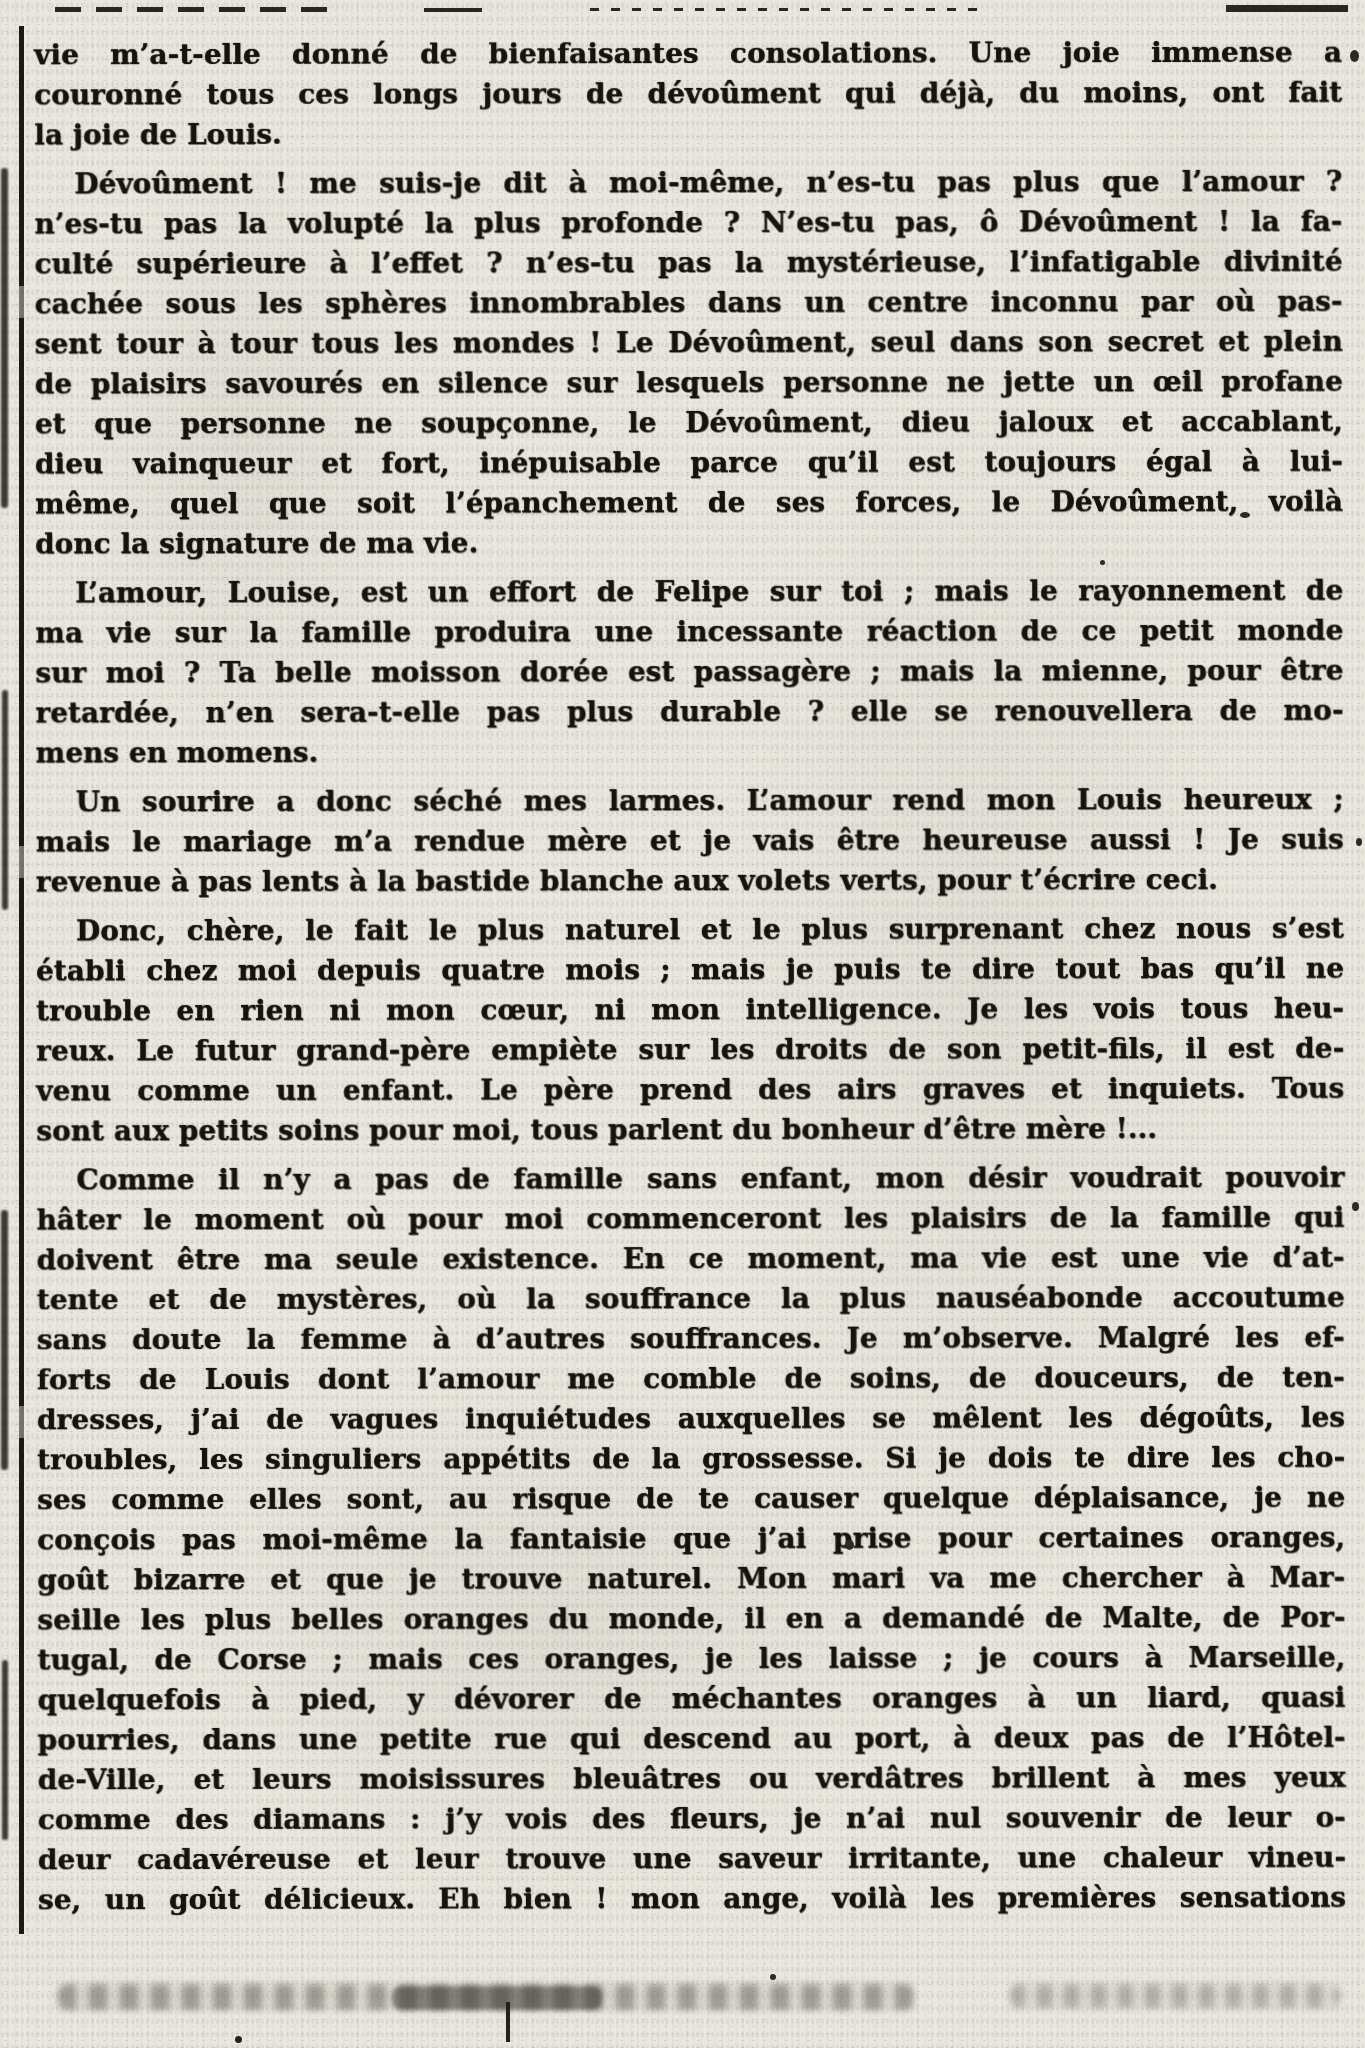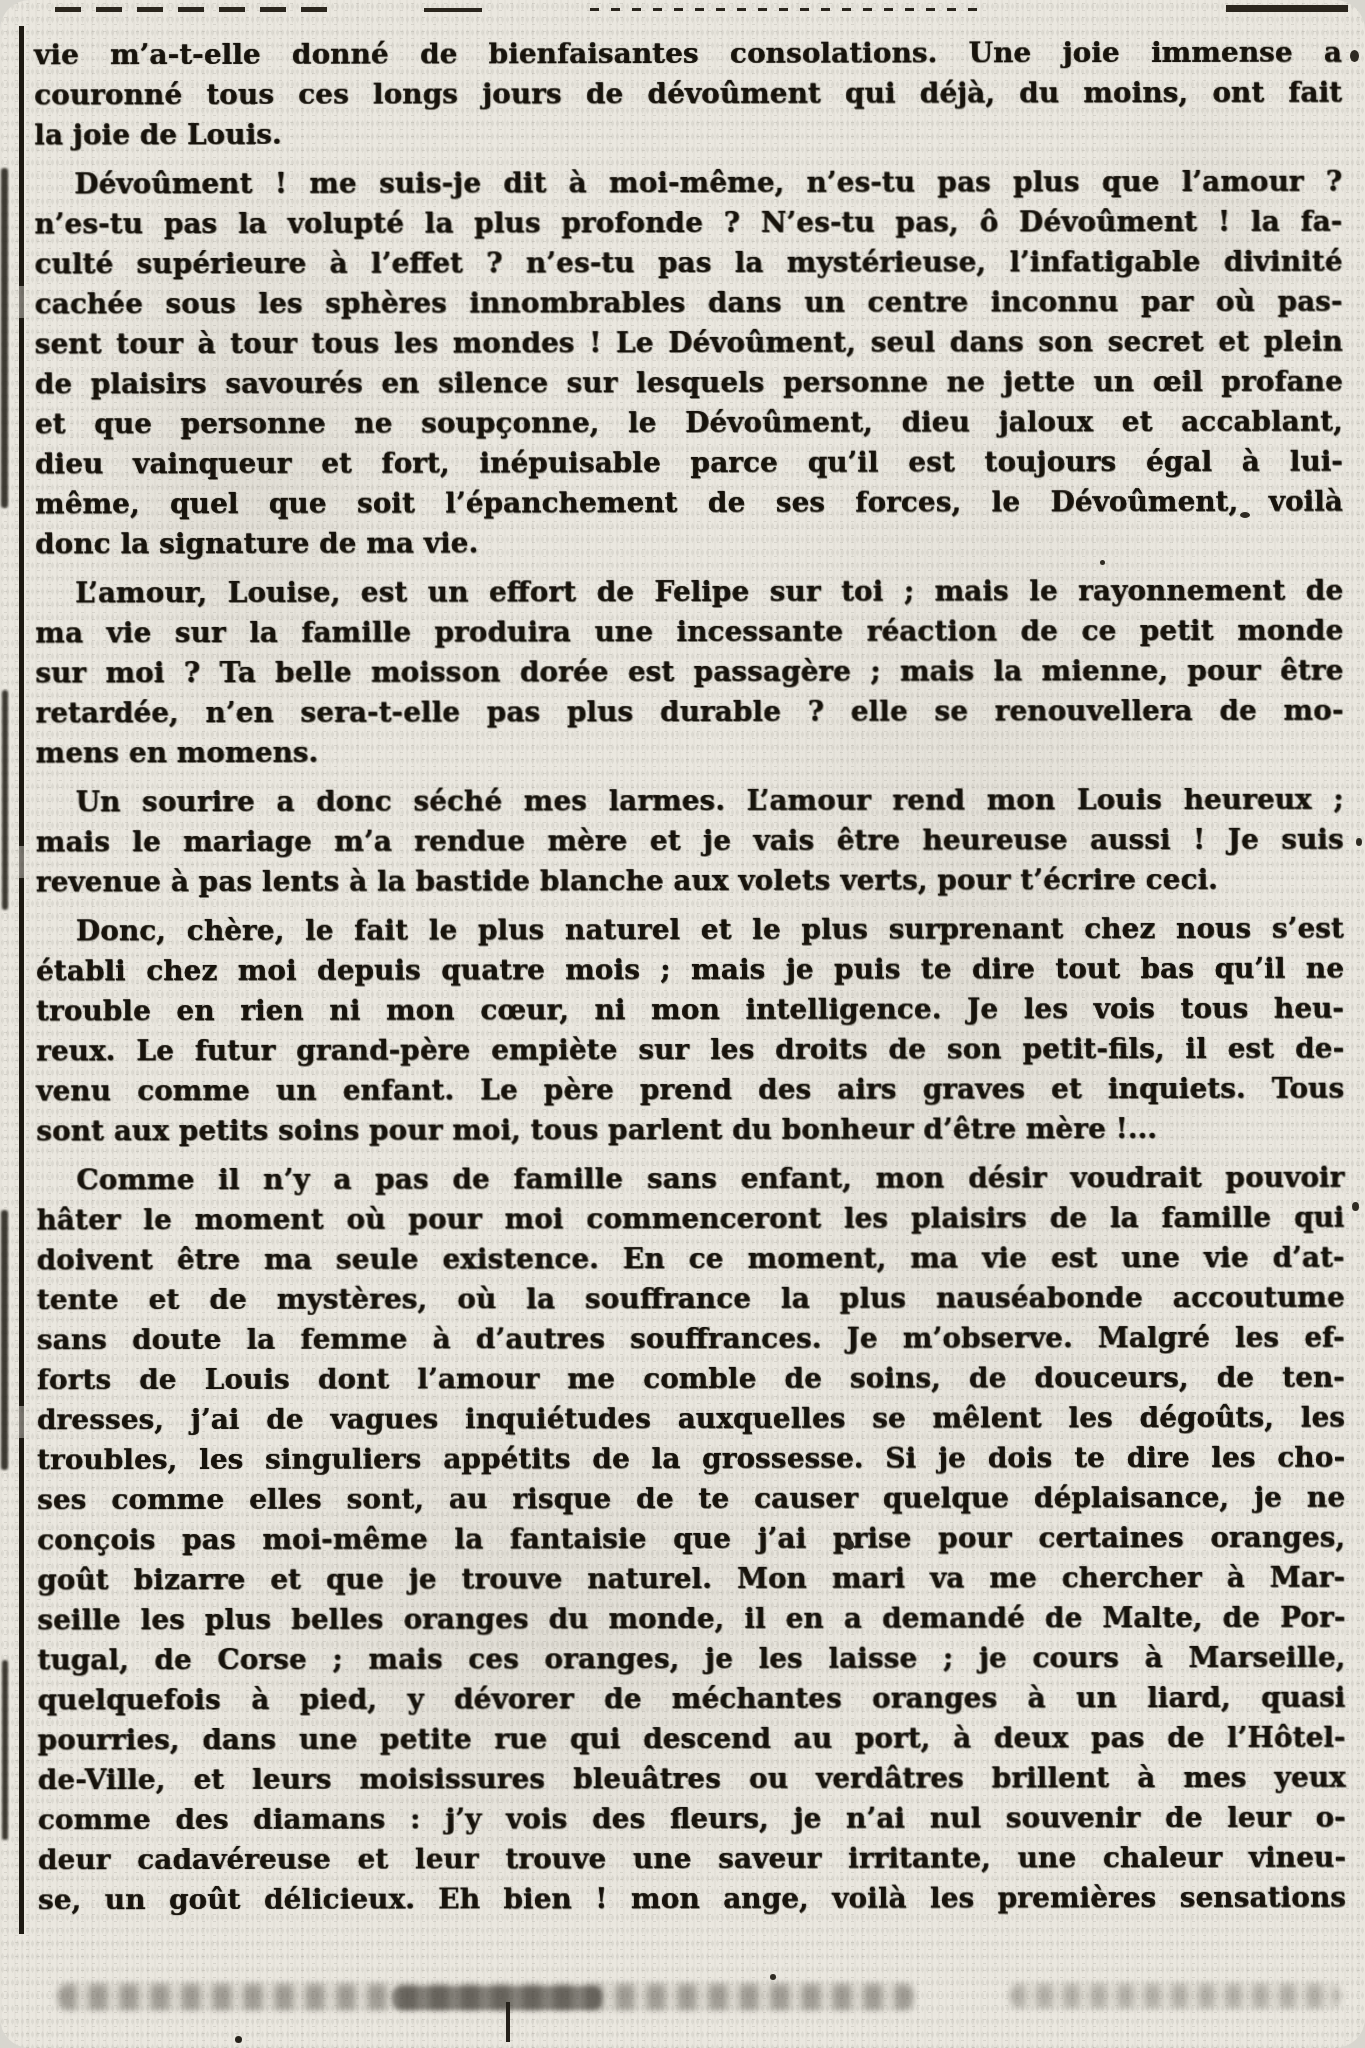--- a/index.html
+++ b/index.html
@@ -11,21 +11,20 @@
   .page {
     position: relative;
     width: 1365px; height: 2048px;
     background-color: #eae7df;
     background-image:
       radial-gradient(closest-side at 18% 22%, rgba(90,85,70,0.07), transparent 70%),
       radial-gradient(closest-side at 72% 48%, rgba(90,85,70,0.06), transparent 70%),
       radial-gradient(closest-side at 40% 80%, rgba(90,85,70,0.07), transparent 70%),
       radial-gradient(closest-side at 88% 12%, rgba(90,85,70,0.06), transparent 70%);
     overflow: hidden;
-    border-radius: 30px;
   }
   
   .page::before {
     content: "";
     position: absolute; inset: 0;
     background-image:
       radial-gradient(rgba(40,36,28,0.10) 1px, transparent 1.4px),
       radial-gradient(rgba(40,36,28,0.07) 1px, transparent 1.4px),
       repeating-linear-gradient(90deg, rgba(60,55,45,0.03) 0 2px, transparent 2px 7px);
     background-size: 11px 7px, 5px 13px, 100% 100%;

